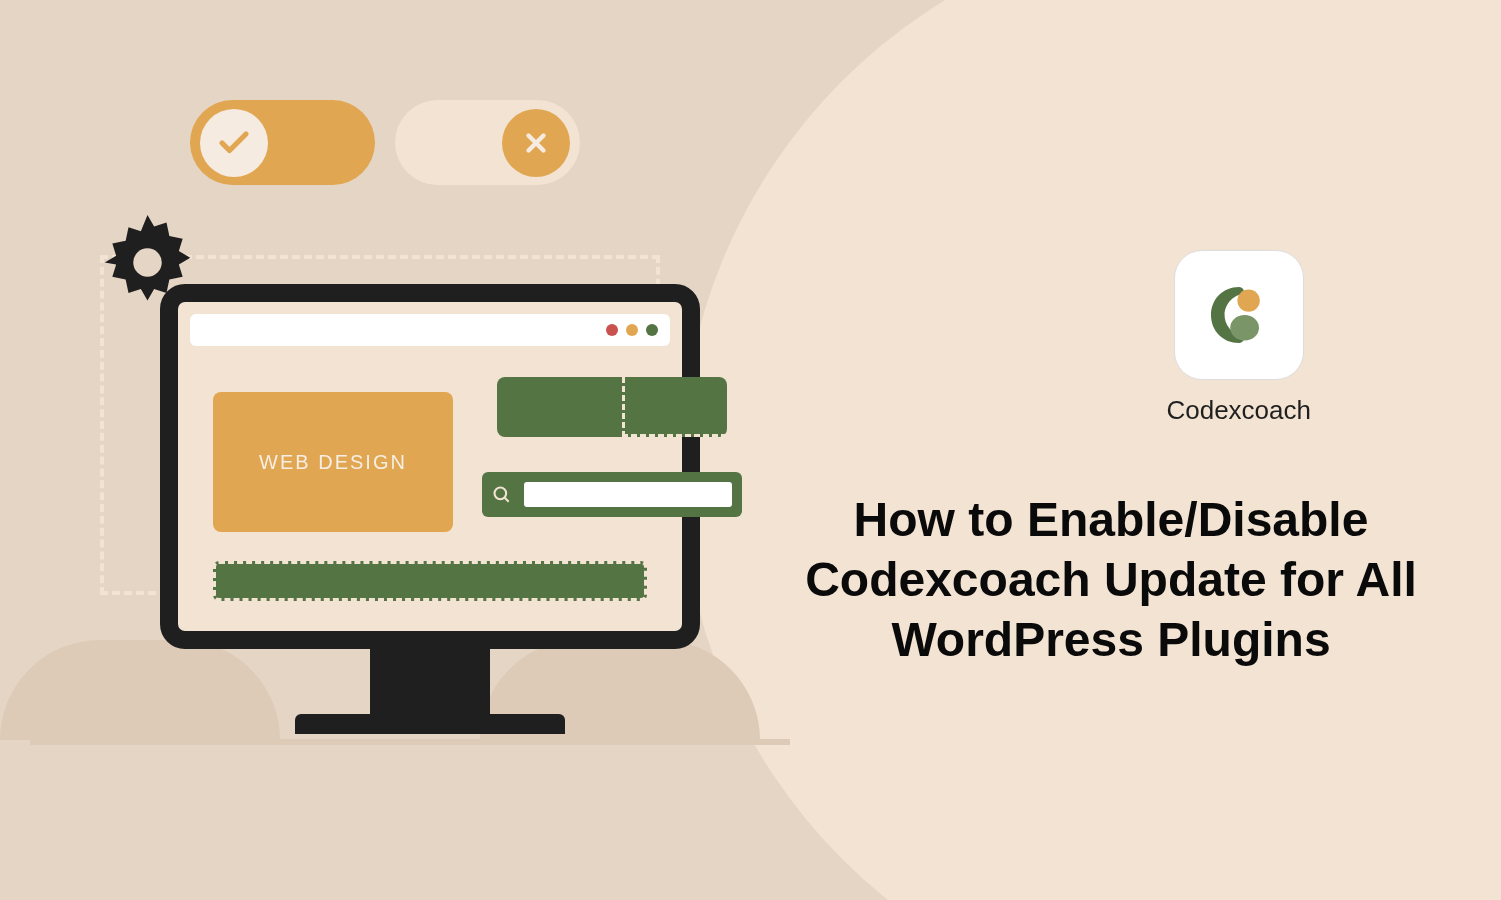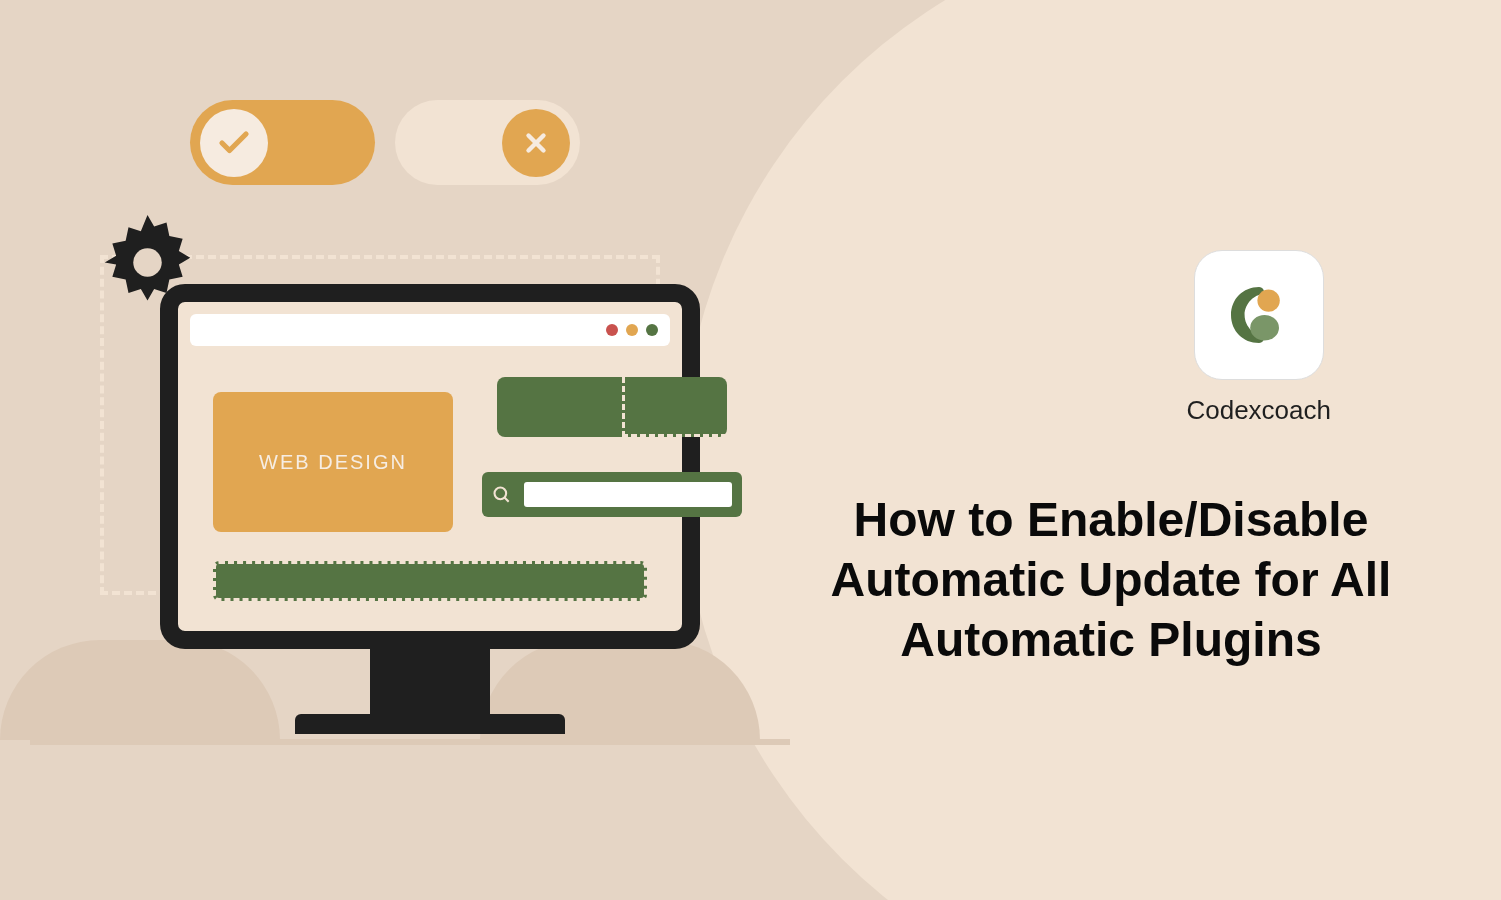--- a/index.html
+++ b/index.html
@@ -204,21 +204,21 @@
     .ground {
       position: absolute;
       left: 0;
       bottom: 55px;
       width: 760px;
       height: 6px;
       background: #ddcab7;
     }
     .brand {
       position: absolute;
-      right: 170px;
+      right: 190px;
       top: 250px;
       text-align: center;
     }
     .brand-icon {
       width: 130px;
       height: 130px;
       background: white;
       border-radius: 28px;
       margin: 0 auto 15px;
       display: flex;
@@ -316,13 +316,13 @@
   <div class="brand-icon">
     <svg width="80" height="80" viewBox="0 0 100 100">
       <path d="M50 15 C30 15 15 30 15 50 C15 70 30 85 50 85 C55 85 58 80 55 76 C45 76 32 65 32 50 C32 35 45 24 55 24 C58 20 55 15 50 15 Z" fill="#557443"></path>
       <circle cx="62" cy="32" r="14" fill="#e1a651"></circle>
       <ellipse cx="57" cy="66" rx="18" ry="16" fill="#7a9668"></ellipse>
     </svg>
   </div>
   <div class="brand-name">Codexcoach</div>
 </div>
 
-<div class="headline">How to Enable/Disable Automatic Update for All Automatic Plugins</div>
+<div class="headline">How to Enable/Disable Codexcoach Update for All WordPress Plugins</div>
 
 </body></html>

